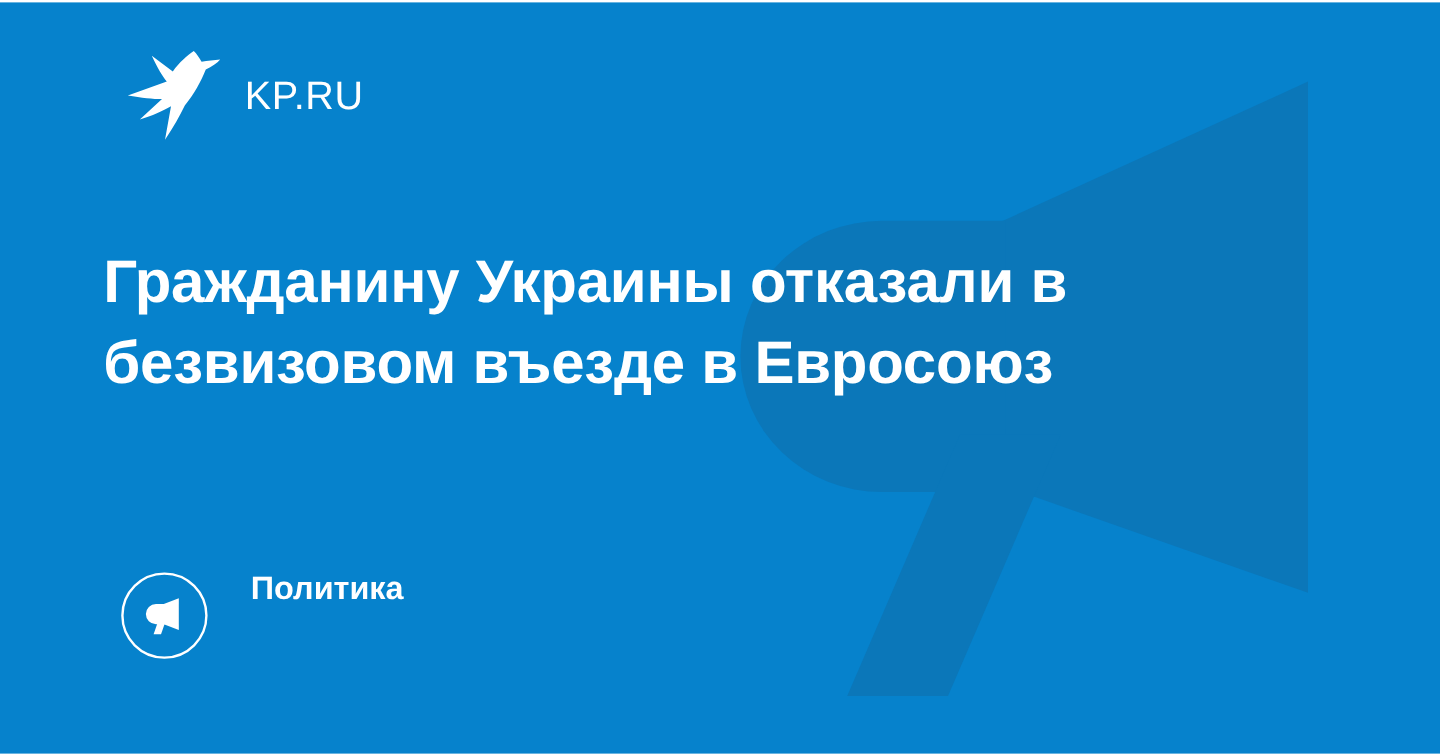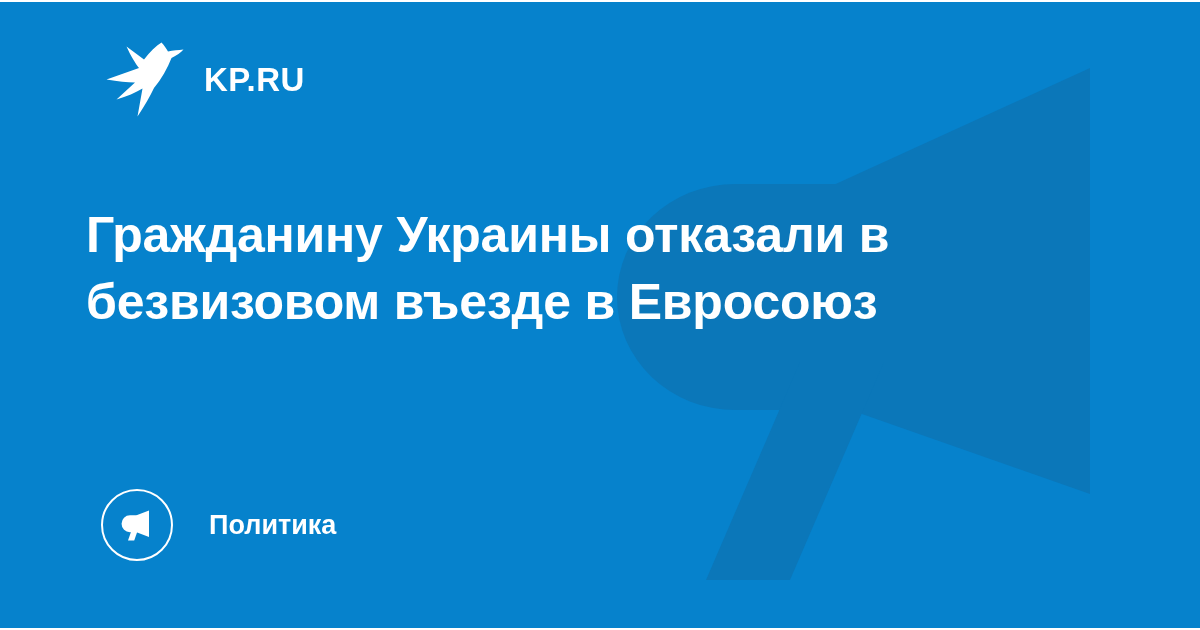--- a/index.html
+++ b/index.html
@@ -42,21 +42,21 @@
   }
   .brand-mark {
     width: 82px;
     height: 78px;
     display: block;
     flex: 0 0 auto;
   }
   .brand-name {
     color: #ffffff;
     font-size: 33px;
-    font-weight: 700;
+    font-weight: 400;
     letter-spacing: 0.5px;
     line-height: 1;
     white-space: nowrap;
   }
 
   
   .headline {
     position: absolute;
     left: 86px;
     top: 200px;
@@ -67,23 +67,23 @@
     line-height: 1.34;
     letter-spacing: -0.2px;
     z-index: 3;
     margin: 0;
   }
 
   
   .rubric {
     position: absolute;
     left: 101px;
-    top: 487px;
+    top: 475px;
     display: flex;
-    align-items: center;
+    align-items: flex-start;
     gap: 36px;
     z-index: 3;
   }
   .rubric-badge {
     width: 72px;
     height: 72px;
     border-radius: 50%;
     border: 2px solid #ffffff;
     display: flex;
     align-items: center;

